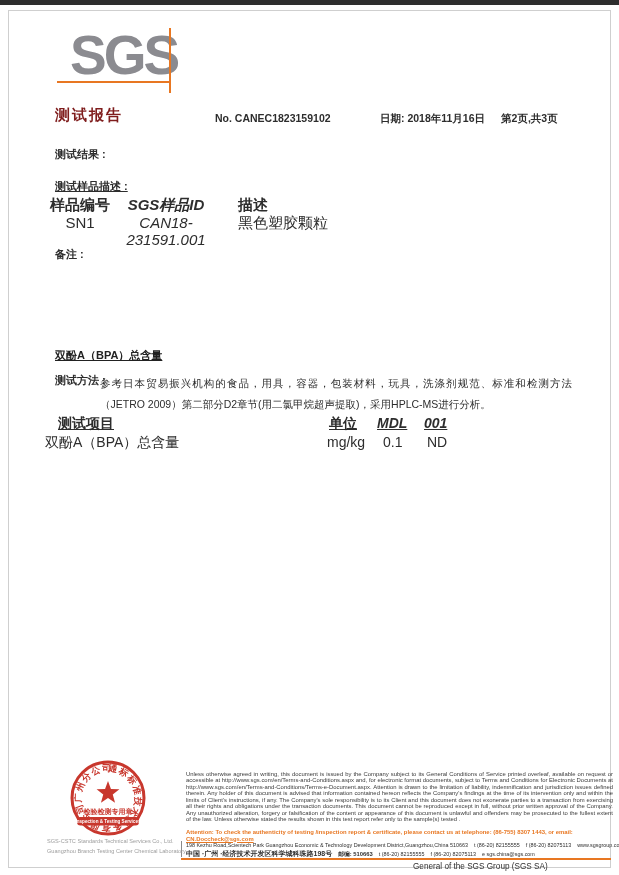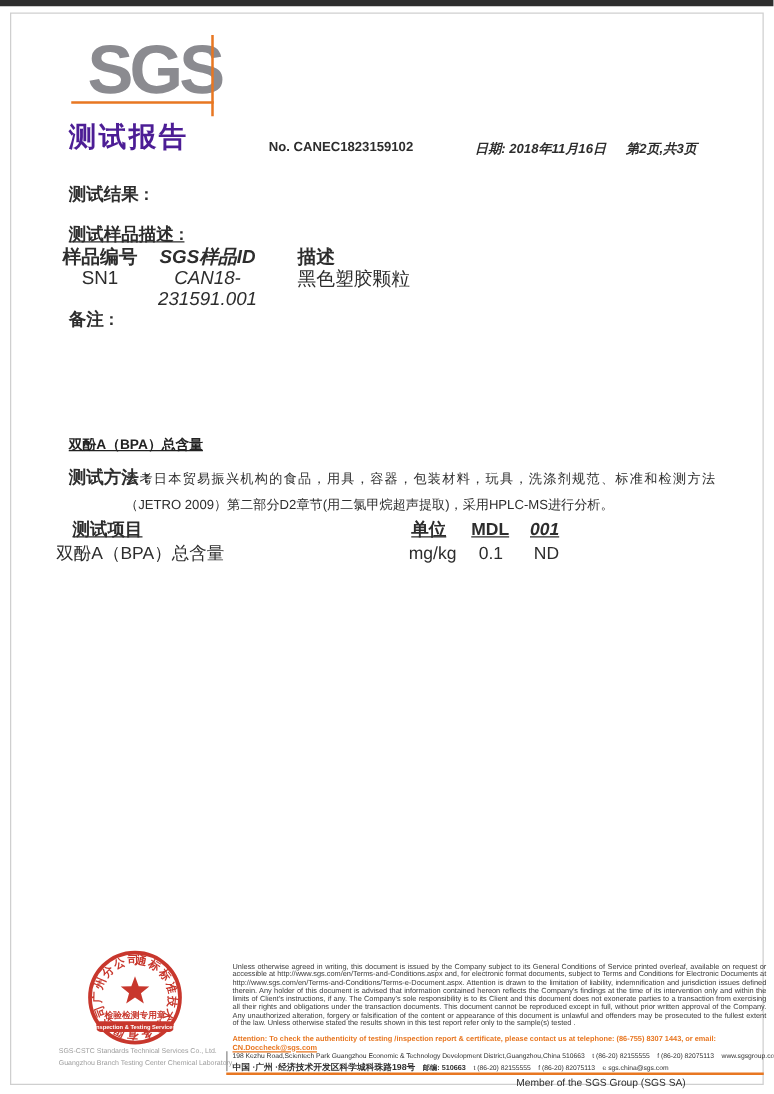--- a/index.html
+++ b/index.html
@@ -9,27 +9,27 @@
   .top-bar { position:absolute; left:0; top:0; width:100%; height:5px; background:#2e2e2e; }
   .page-border { position:absolute; left:8px; top:10px; width:603px; height:858px; border:1px solid #cfcfcf; }
 
   
   .logo-text { position:absolute; left:70px; top:28px; font-size:55px; font-weight:bold;
                color:#8b8b90; letter-spacing:-3px; line-height:1; }
   .logo-hline { position:absolute; left:57px; top:81px; width:114px; height:2px; background:#e87722; }
   .logo-vline { position:absolute; left:169px; top:28px; width:2px; height:65px; background:#e87722; }
 
   
-  .report-title { position:absolute; left:55px; top:95px; font-size:22px; font-weight:bold;
-                  color:#4c1d95; letter-spacing:2px; }
+  .report-title { position:absolute; left:55px; top:106px; font-size:15px; font-weight:bold;
+                  color:#7f1d1d; letter-spacing:2px; }
   .report-no { position:absolute; left:215px; top:112px; font-size:10.5px; font-weight:bold; color:#2d2d2d; }
   .date-page { position:absolute; left:380px; top:112px; font-size:10.5px; font-weight:bold;
-               color:#2d2d2d; display:flex; gap:16px;font-style:italic; }
+               color:#2d2d2d; display:flex; gap:16px; }
 
-  .label { font-size:14px; color:#2d2d2d; font-weight:600; }
+  .label { font-size:11px; color:#2d2d2d; font-weight:600; }
   .results-label { position:absolute; left:55px; top:147px; }
   .sample-desc-label { position:absolute; left:55px; top:179px; font-weight:bold; text-decoration:underline; }
 
   
   .stc { position:absolute; font-size:15px; color:#2d2d2d; }
   .st-h { font-weight:bold; }
   .st-c1 { left:35px; width:90px; text-align:center; }
   .st-c2 { left:103px; width:126px; text-align:center;font-style:italic; }
   .st-c3 { left:238px; }
   .row-head { top:196px; }
@@ -42,21 +42,21 @@
                  color:#222; text-decoration:underline; }
   .method-label { position:absolute; left:55px; top:373px; }
   .method-text { position:absolute; left:100px; top:373px; width:472px; font-size:10.5px;
                  color:#2d2d2d; line-height:20.5px; text-align:justify; }
 
   
   .rt { position:absolute; font-size:14px; color:#2d2d2d; }
   .rt-underline { text-decoration:underline; }
   .rt-h-item { left:58px; top:415px; font-weight:600; }
   .rt-h-unit { left:329px; top:415px; font-weight:600; }
-  .rt-h-mdl  { left:377px; top:415px; font-weight:bold; }
+  .rt-h-mdl  { left:377px; top:415px; font-weight:bold;font-style:italic; }
   .rt-h-001  { left:424px; top:415px; font-style:italic; font-weight:600; }
   .rt-d-item { left:45px;  top:434px; }
   .rt-d-unit { left:327px; top:434px; }
   .rt-d-mdl  { left:383px; top:434px; }
   .rt-d-001  { left:427px; top:434px; }
 
   
   .stamp { position:absolute; left:62px; top:758px; width:92px; height:84px; z-index:2; opacity:.92; }
   .stamp-caption { position:absolute; left:47px; z-index:1; font-size:5.6px; color:#9d9d9d; white-space:nowrap; }
   .cap1 { top:838px; }
@@ -150,14 +150,14 @@
   </div>
   <div class="addr-row addr2">
     <span class="addr-cn">中国 ·广州 ·经济技术开发区科学城科珠路198号</span>
     <span class="addr-post">邮编: 510663</span>
     <span>t (86-20) 82155555</span>
     <span>f (86-20) 82075113</span>
     <span>e sgs.china@sgs.com</span>
   </div>
 
   <div class="bottom-orange"></div>
-  <div class="member-note">Member of the SGS Group (SGS SA)</div>
+  <div class="member-note">General of the SGS Group (SGS SA)</div>
 </div>
 
 </body></html>

